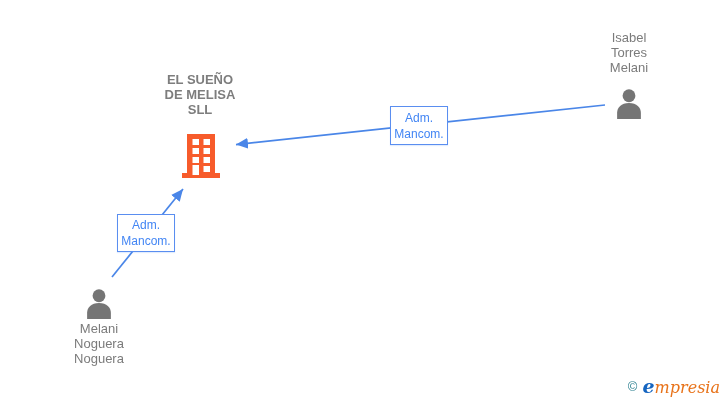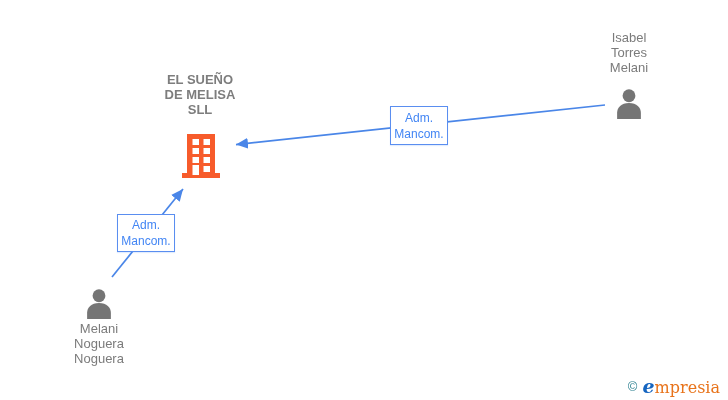--- a/index.html
+++ b/index.html
@@ -63,20 +63,21 @@
     vertical-align: 2px;
   }
   .footer-logo .brand-e {
     color: #1565c0;
     font-style: italic;
     font-size: 19px;
     font-weight: bold;
   }
   .footer-logo .brand-rest {
     color: #e8731a;
+    font-style: italic;
     font-size: 16px;
     margin-top: 32px;
   }
 </style>
 </head>
 <body>
 
 <div id="canvas">
 
   <svg class="edges" width="728" height="400" viewBox="0 0 728 400">

